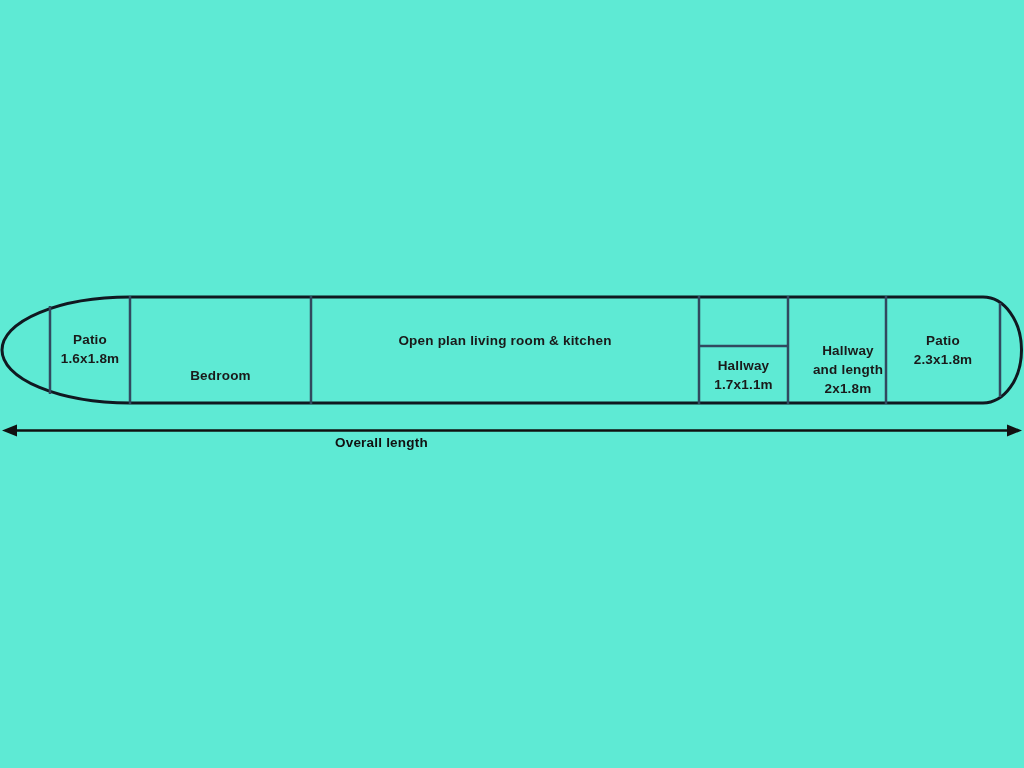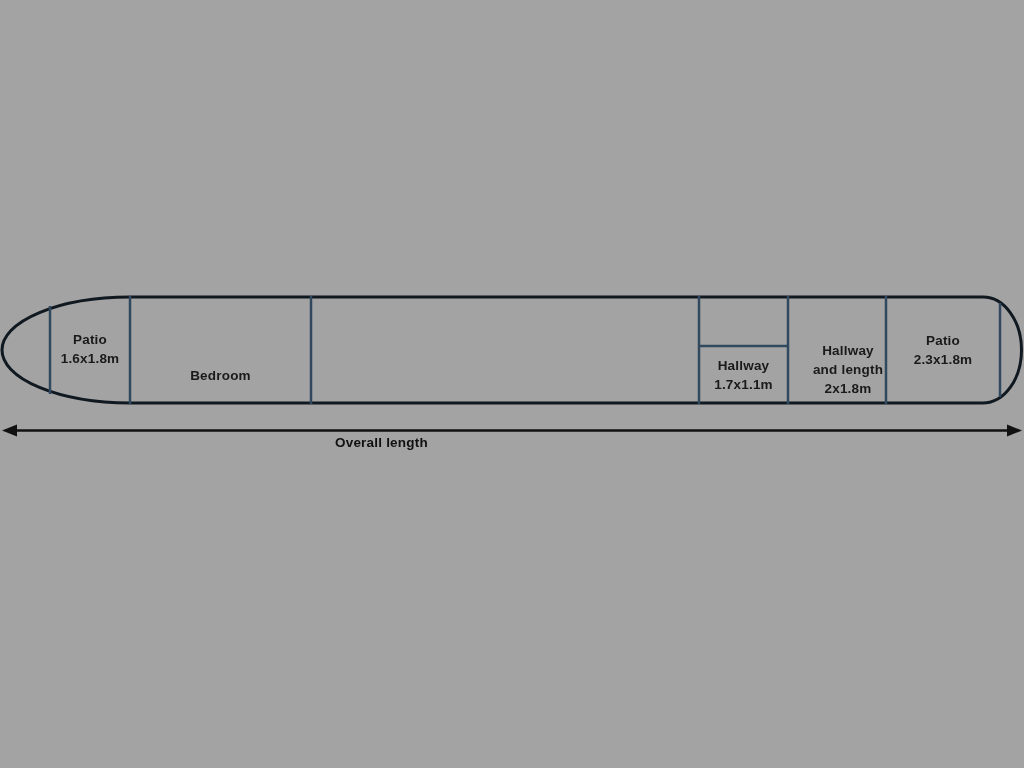--- a/index.html
+++ b/index.html
@@ -1,20 +1,20 @@
 <!DOCTYPE html>
 <html><head>
 <meta charset="utf-8">
 <style>
   html, body { margin: 0; padding: 0; background: #ffffff; }
   .canvas {
     position: relative;
     width: 1024px;
     height: 768px;
-    background: #a3a3a3;
+    background: #5eead4;
     overflow: hidden;
     font-family: "Liberation Sans", "DejaVu Sans", sans-serif;
   }
   .plan-svg {
     position: absolute;
     left: 0; top: 0;
     width: 1024px; height: 768px;
   }
   .room-label {
     position: absolute;
@@ -67,20 +67,21 @@
   <div class="room-label" style="left:50px; top:330px; width:80px;">
     <span class="line">Patio</span>
     <span class="line">1.6x1.8m</span>
   </div>
 
   <div class="room-label" style="left:130px; top:331px; width:181px;margin-top:35px;">
     <span class="line">Bedroom</span>
   </div>
 
   <div class="room-label" style="left:311px; top:331px; width:388px;">
+    <span class="line">Open plan living room &amp; kitchen</span>
   </div>
 
   <div class="room-label" style="left:699px; top:356px; width:89px;">
     <span class="line">Hallway</span>
     <span class="line">1.7x1.1m</span>
   </div>
 
   <div class="room-label" style="left:788px; top:322px; width:120px;margin-top:19px;">
     <span class="line">Hallway</span>
     <span class="line">and length</span>

